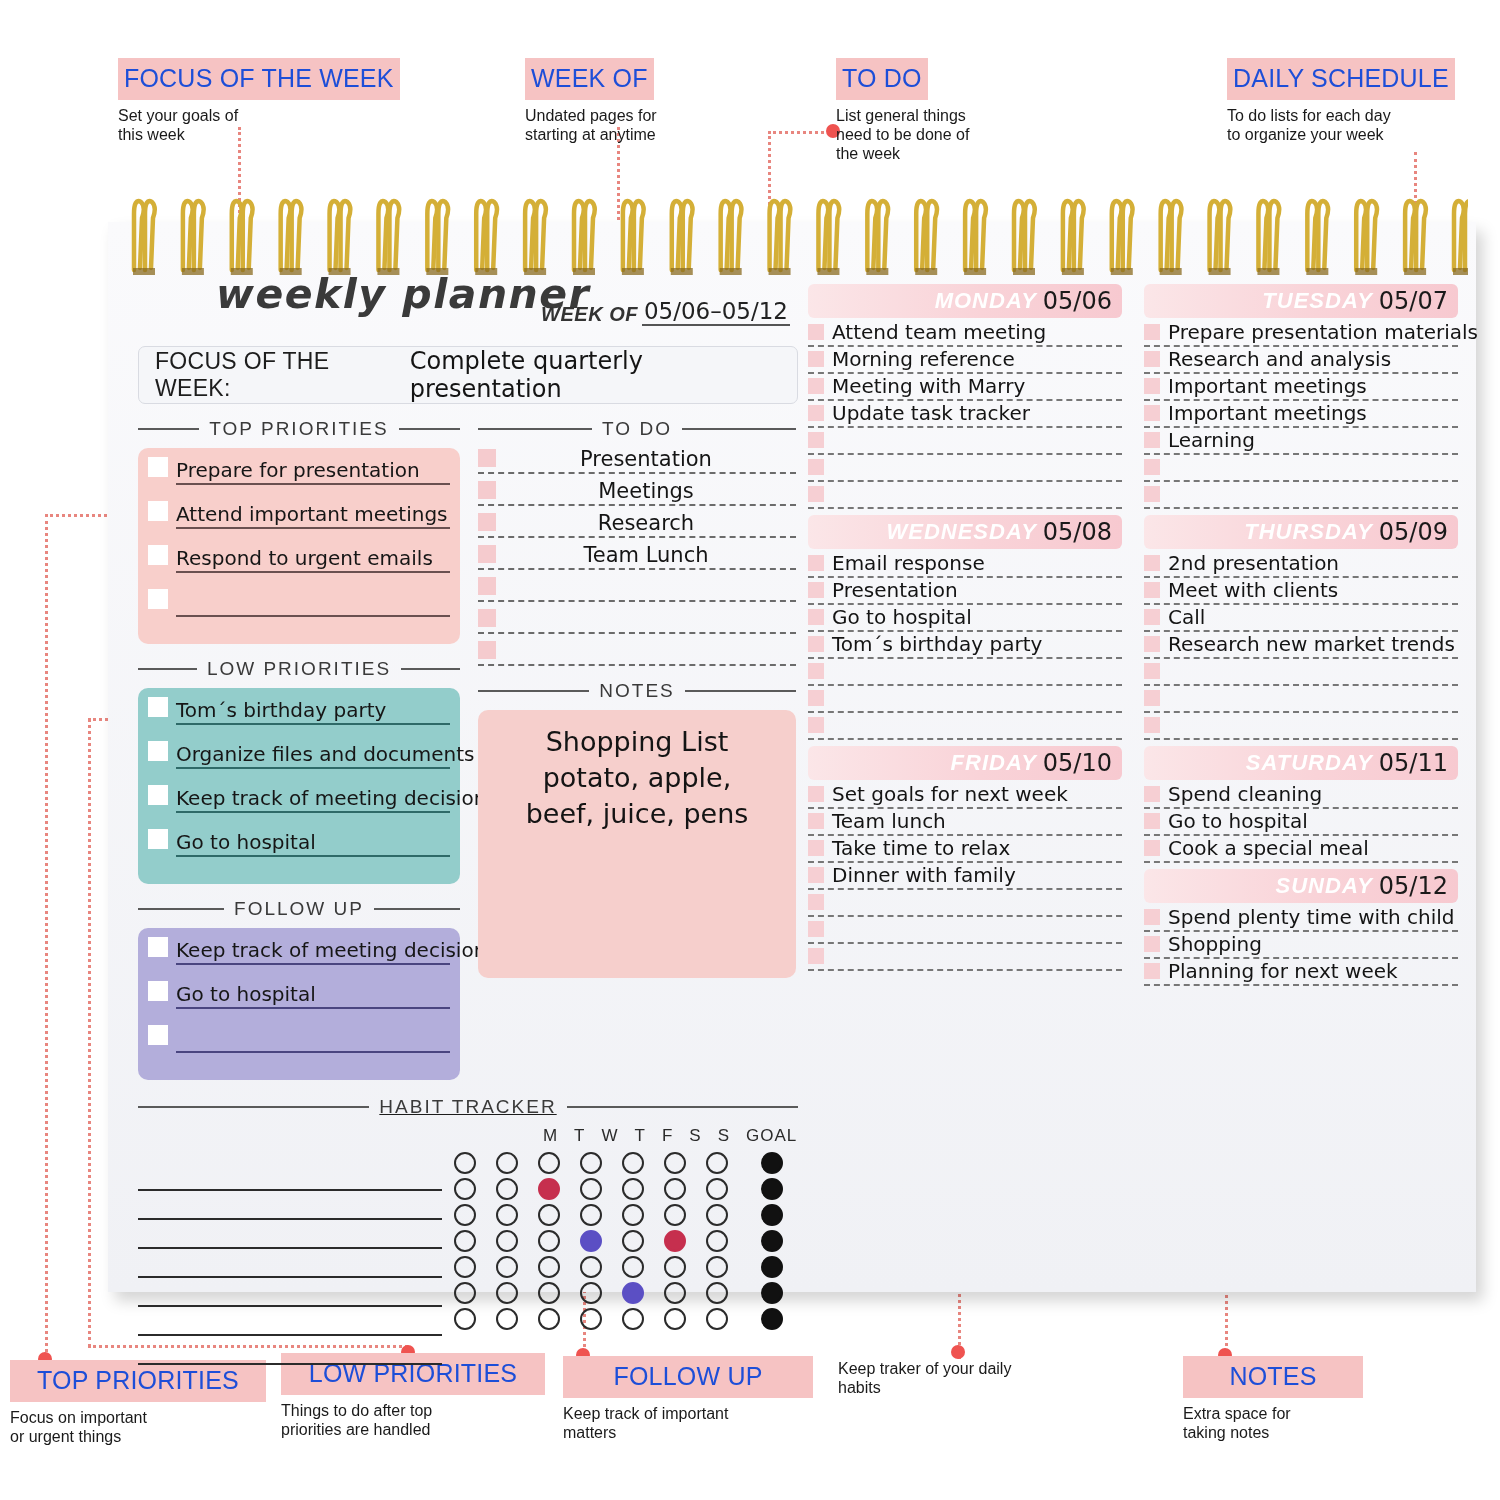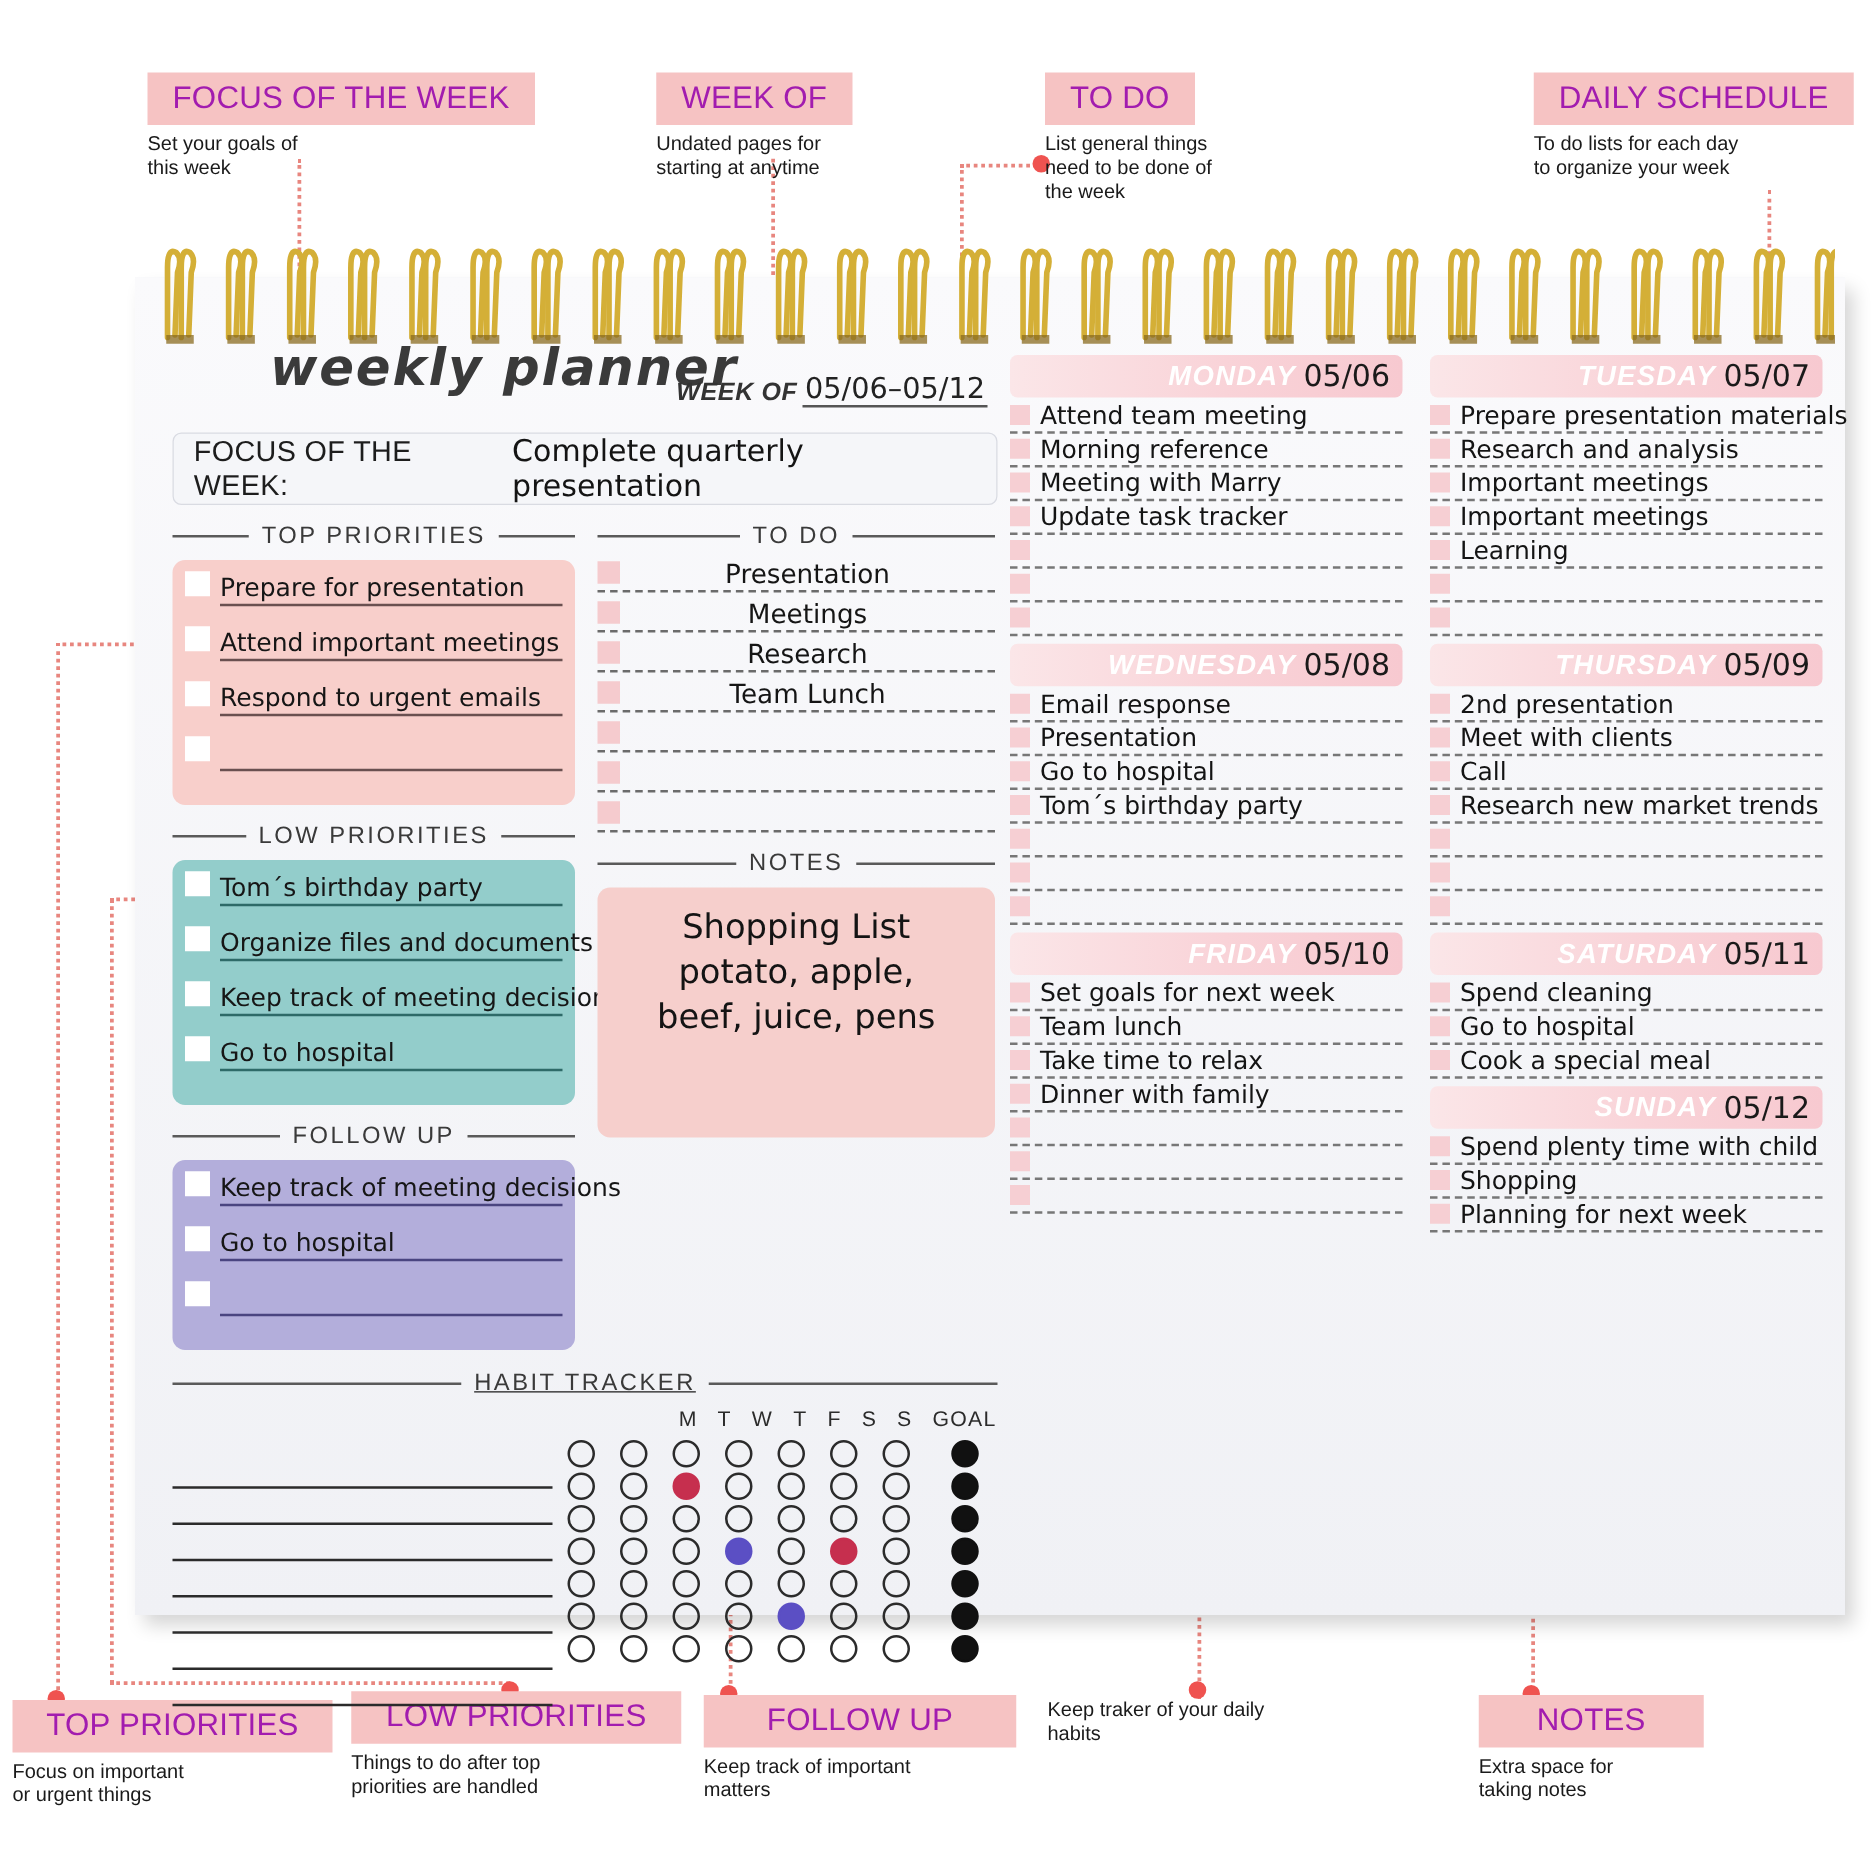--- a/index.html
+++ b/index.html
@@ -6,22 +6,22 @@
   body{
     width:1500px;height:1500px;position:relative;overflow:hidden;
     background:#ffffff;
     font-family:"Liberation Sans", sans-serif;
     color:#1c1c1c;
   }
 
   
   .callout{position:absolute;}
   .callout .tag{
-    display:inline-block;background:#F6C3C3;color:#a21caf;
-    font-size:25px;letter-spacing:.2px;padding:6px 20px 7px;
+    display:inline-block;background:#F6C3C3;color:#1d4ed8;
+    font-size:25px;letter-spacing:.2px;padding:6px 6px 7px;
     font-family:"Liberation Sans", sans-serif;white-space:nowrap;
   }
   .callout .desc{
     margin-top:7px;font-size:16px;line-height:1.18;color:#1a1a1a;white-space:pre-line;
   }
   .callout.center .tag{display:block;text-align:center;}
 
   
   .dot{position:absolute;width:14px;height:14px;border-radius:50%;background:#ef5350;}
   .vline{position:absolute;width:0;border-left:3px dotted #e8867f;}
@@ -84,21 +84,21 @@
 
   
   .tdrow{margin-bottom:6px;}
   .tdtop{display:flex;align-items:flex-end;}
   .tdbox{width:18px;height:18px;background:#F5CBCE;flex:none;margin-bottom:3px;}
   .tdtxt{flex:1;font-family:"DejaVu Sans",sans-serif;font-size:21px;color:#151515;
     text-align:center;line-height:1.05;}
   .tdline{border-bottom:2px dashed #6b6b6b;margin-top:2px;}
 
   
-  .notes{background:#F6CFCC;border-radius:10px;height:200px;padding:14px 10px 0;
+  .notes{background:#F6CFCC;border-radius:10px;height:268px;padding:14px 10px 0;
     box-sizing:border-box;text-align:center;}
   .notes-txt{font-family:"DejaVu Sans",sans-serif;font-size:27px;line-height:1.32;
     color:#141414;white-space:pre-line;}
 
   
   .habit-wrap{display:flex;gap:10px;margin-top:8px;}
   .habit-lines{width:318px;padding-top:36px;}
   .hline-item{border-bottom:2.5px solid #2b2b2b;height:27px;}
   .habit-grid{flex:1;}
   .hgrow{display:flex;justify-content:flex-end;gap:16px;}

